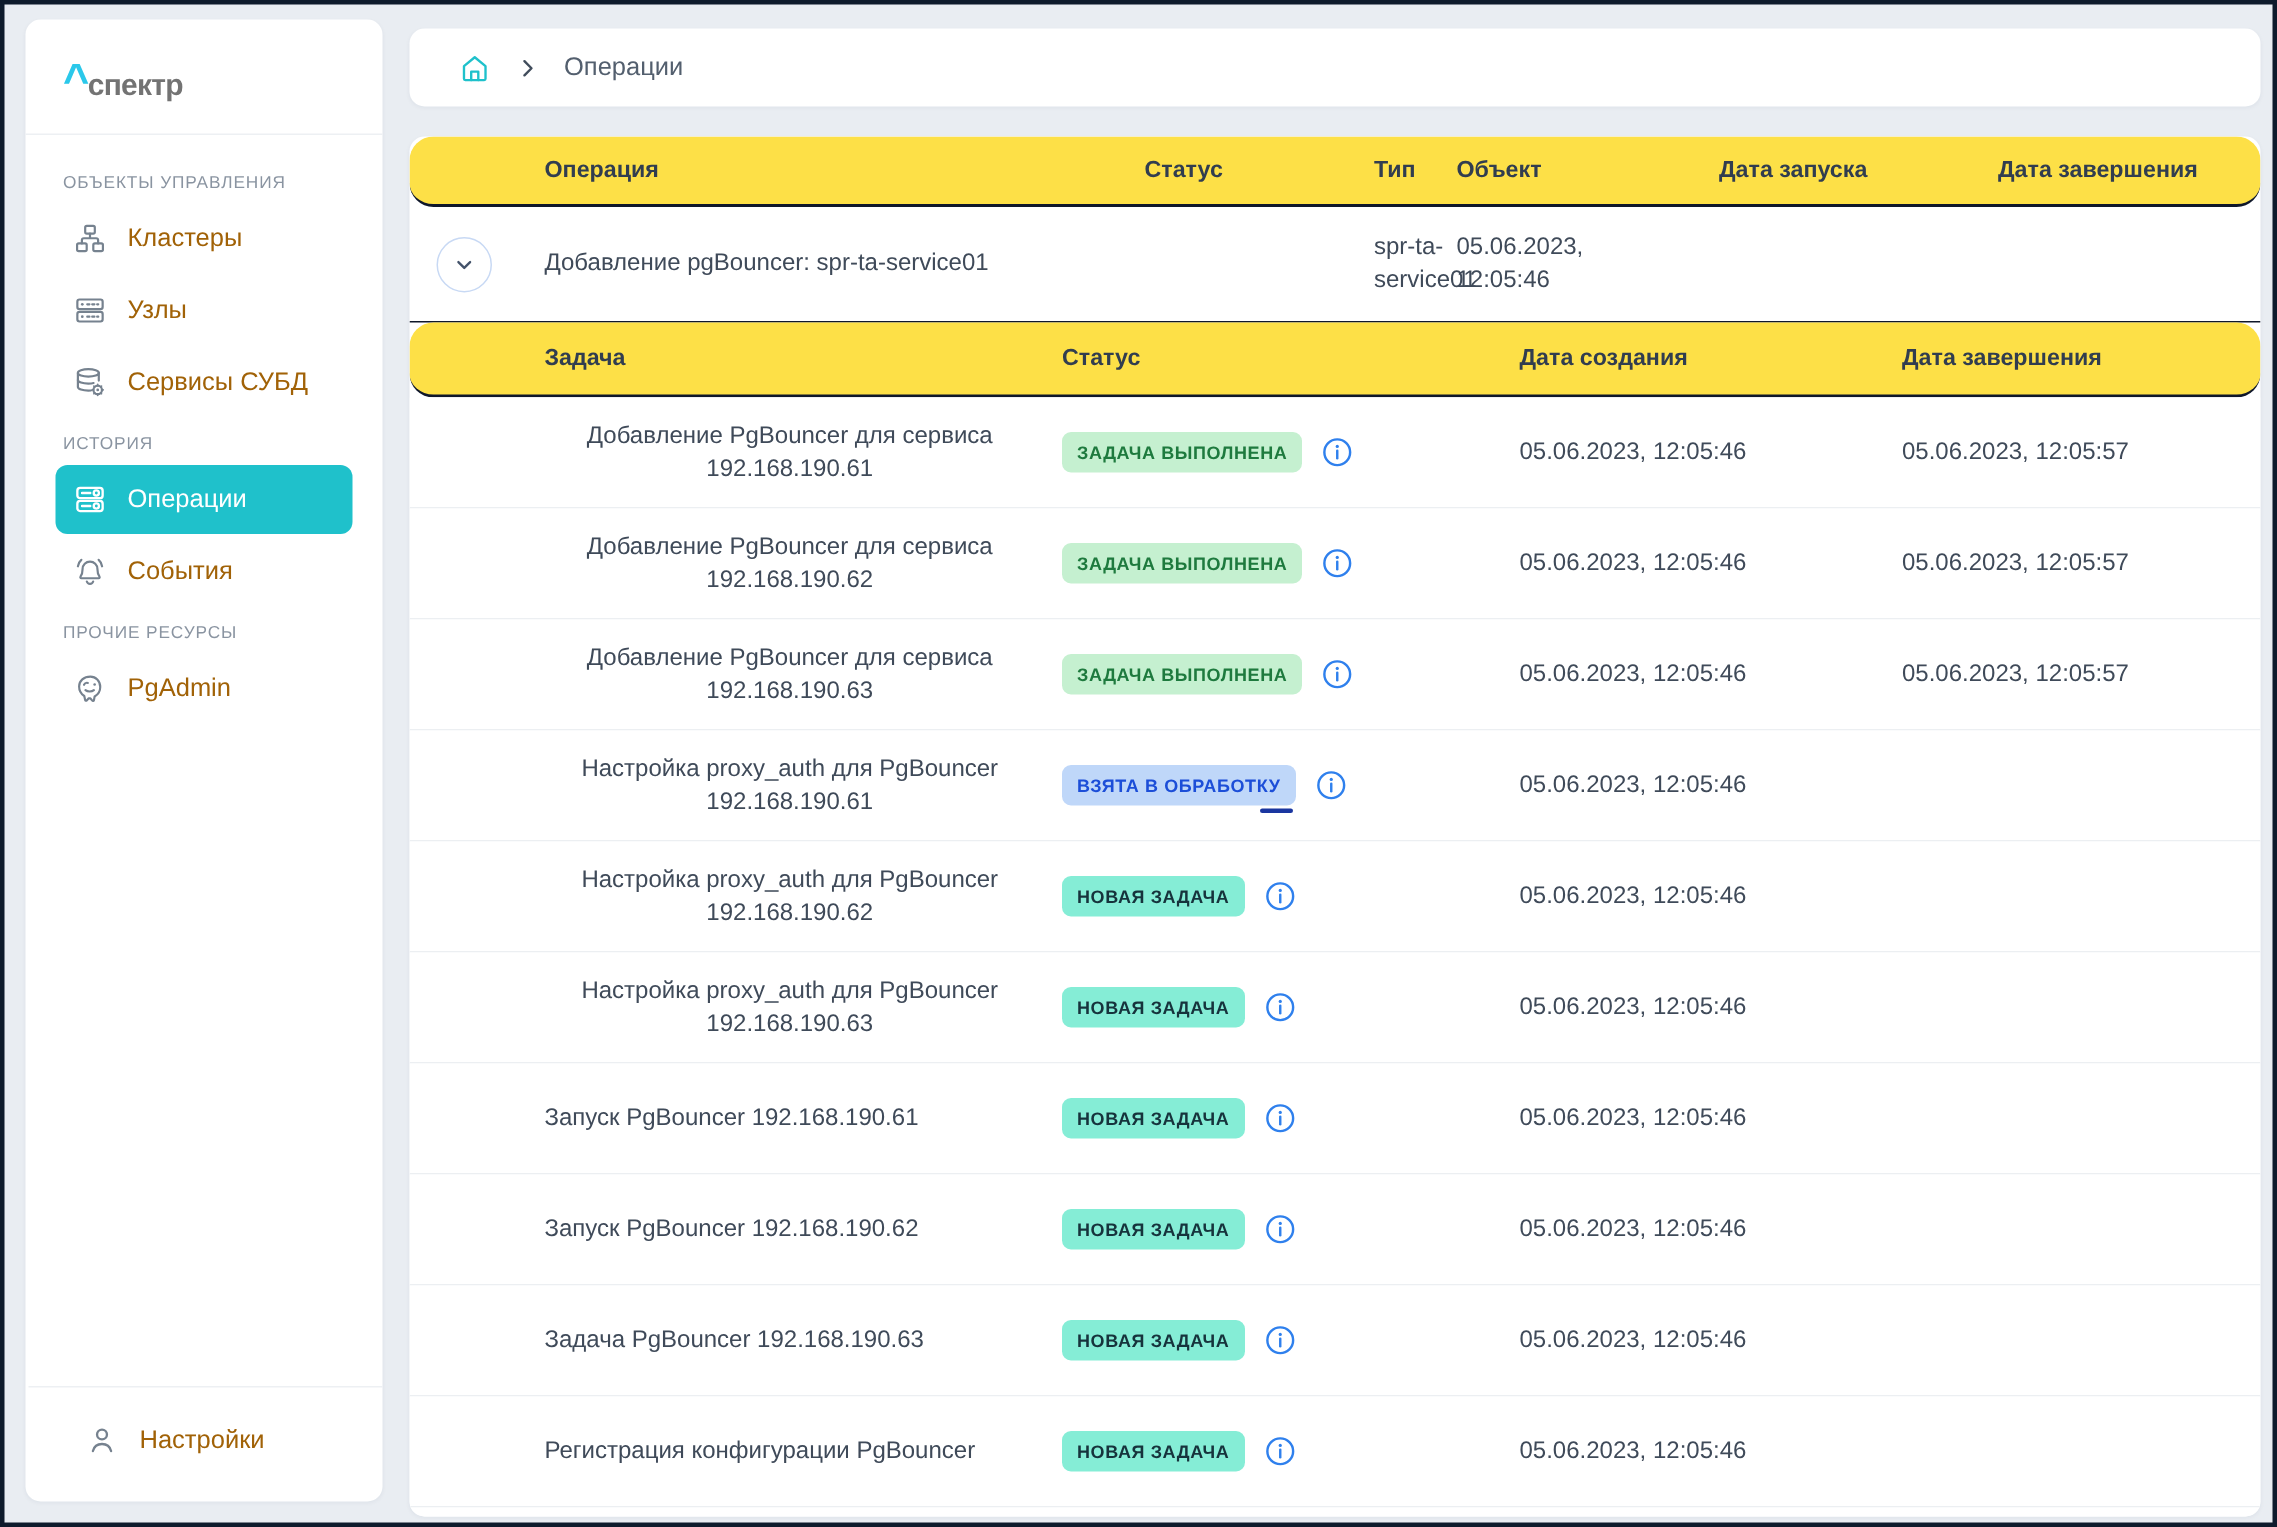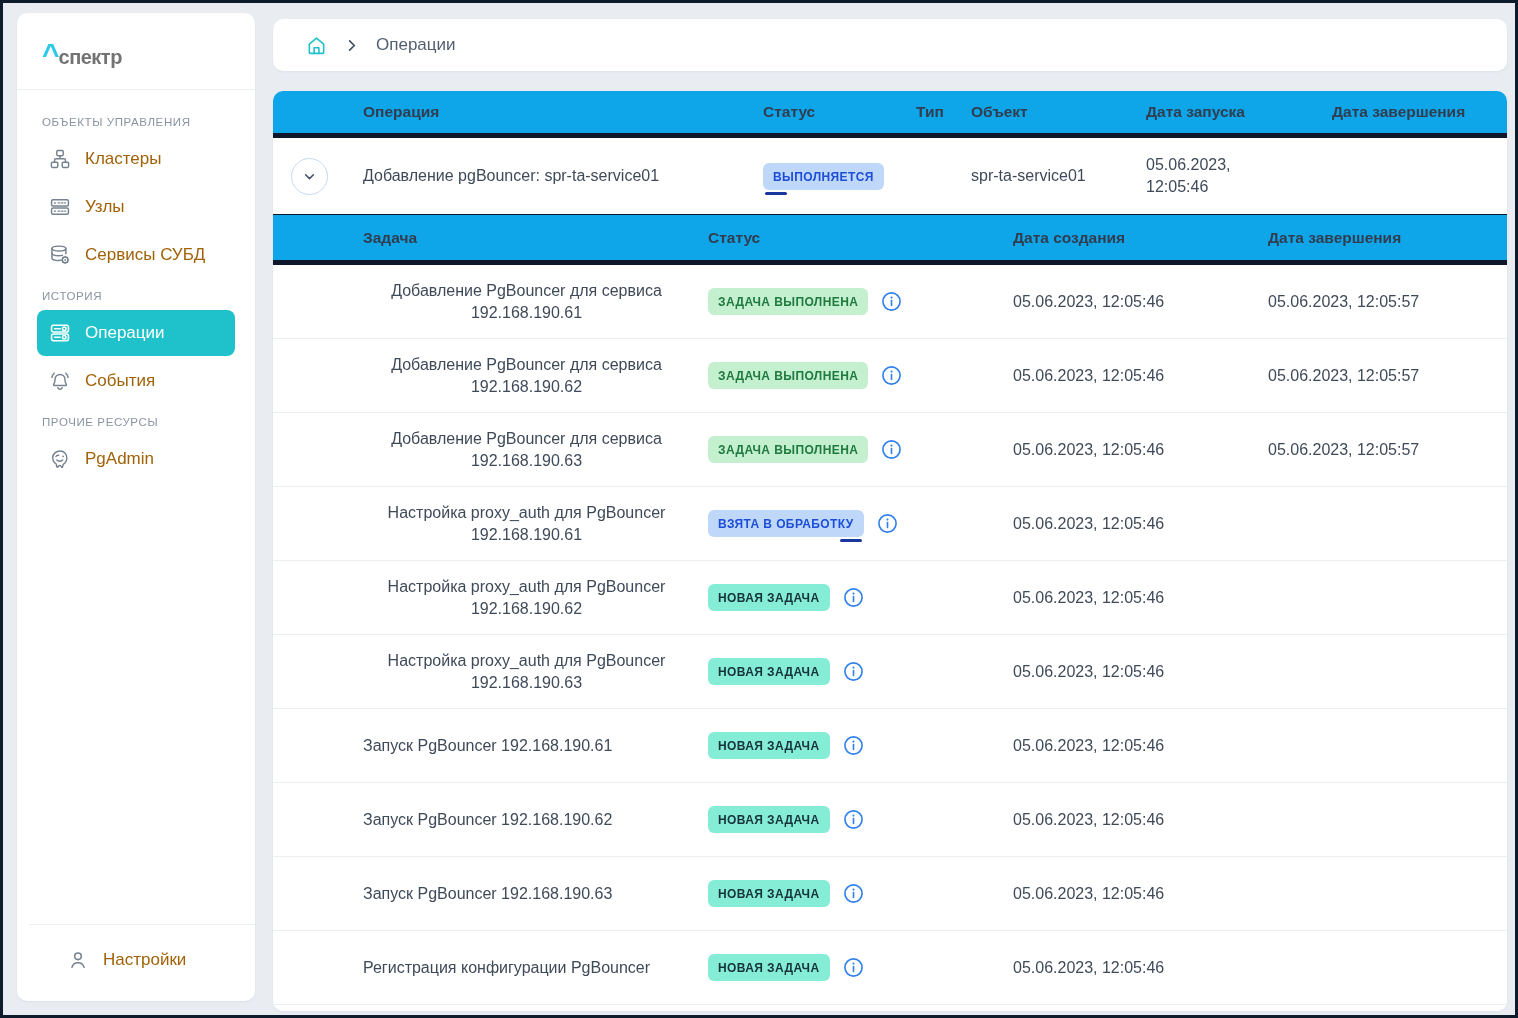--- a/index.html
+++ b/index.html
@@ -31,21 +31,21 @@
   }
   .nav-item {
     display:flex; align-items:center; gap:14px;
     padding:12px 12px; border-radius:8px; cursor:pointer;
     color:#a16207; font-size:17px; margin-bottom:2px;
   }
   .nav-item .nav-icon { width:22px; height:22px; color:#76828F; flex:0 0 22px; }
   .nav-item.active { background:#1FC1CB; color:#fff; }
   .nav-item.active .nav-icon { color:#fff; }
   .sidebar-footer {
-    position:absolute; left:12px; right:0; bottom:0;
+    position:absolute; left:2px; right:0; bottom:0;
     border-top:1px solid #EDF0F3; padding:24px 0 30px 26px;
   }
   .sidebar-footer .nav-item { padding:0 12px; margin:0; }
 
   
   .main { position:absolute; left:270px; top:0; width:1234px; height:100%; }
   .breadcrumb-card {
     position:absolute; top:16px; left:0; right:0; height:52px;
     background:#fff; border-radius:10px;
     display:flex; align-items:center; padding:0 33px; gap:17px;
@@ -57,21 +57,21 @@
     position:absolute; top:88px; left:0; right:0; height:920px;
     background:#fff; border-radius:10px; overflow:hidden;
     box-shadow:0 1px 3px rgba(20,40,80,.05);
   }
 
   .op-grid  { display:grid; grid-template-columns:72px 400px 153px 55px 175px 186px 1fr; }
   .task-grid{ display:grid; grid-template-columns:72px 345px 305px 255px 1fr;text-align:center; }
   .cell { padding-left:18px; display:flex; align-items:center; }
   .cell.first { padding-left:0; justify-content:center; }
 
-  .thead { background:#0ea5e9; border-bottom:5px solid #0f172a; }
+  .thead { background:#fde047; border-bottom:2px solid #0f172a;border-radius:16px; }
   .thead .cell { font-weight:bold; font-size:15.5px; color:#313D4F; }
   .op-head { height:47px; }
   .op-row  { height:77px; border-bottom:1px solid #0f172a; }
   .task-head { height:50px; }
   .task-row { height:74px; border-bottom:1px solid #ECEFF2; background:#fff; }
 
   .op-name, .task-name { font-size:16px; color:#3F4A59; line-height:1.35; }
   .date-text { font-size:16px; color:#3F4A59; line-height:1.35; }
   .op-start-date { max-width:110px; }
 
@@ -243,23 +243,20 @@
       <div class="cell first">
         <button class="expand-btn">
           <span style="line-height:0;">
               <svg width="17" height="17" viewBox="0 0 24 24" fill="none" stroke="#44536B" stroke-width="2.2" stroke-linecap="round" stroke-linejoin="round">
                 <path d="m6.5 9.5 5.5 5.5 5.5-5.5"></path>
               </svg>
             </span>
         </button>
       </div>
       <div class="cell op-name">Добавление pgBouncer: spr-ta-service01</div>
-      <div class="cell">
-        <span class="badge progress ind-left">ВЫПОЛНЯЕТСЯ</span>
-      </div>
       <div class="cell"></div>
       <div class="cell date-text">spr-ta-service01</div>
       <div class="cell">
           <span class="date-text op-start-date">05.06.2023, 12:05:46</span>
         </div>
       <div class="cell date-text"></div>
     </div>
 
     <div class="task-grid thead task-head">
       <div class="cell first"></div>
@@ -417,21 +414,21 @@
                   </svg></span>
         </button>
       </div>
     </div>
     <div class="cell date-text">05.06.2023, 12:05:46</div>
     <div class="cell date-text"></div>
   </div>
 
   <div class="task-grid task-row">
     <div class="cell first"></div>
-    <div class="cell task-name">Запуск PgBouncer 192.168.190.63</div>
+    <div class="cell task-name">Задача PgBouncer 192.168.190.63</div>
     <div class="cell">
       <div class="status-flex">
         <span class="badge new">НОВАЯ ЗАДАЧА</span>
         <button class="info-btn">
           <span style="line-height:0;"><svg width="21" height="21" viewBox="0 0 22 22" fill="none">
                     <circle cx="11" cy="11" r="9" stroke="#2F80ED" stroke-width="1.7"></circle>
                     <circle cx="11" cy="6.9" r="1.1" fill="#2F80ED"></circle>
                     <path d="M11 9.9v5.3" stroke="#2F80ED" stroke-width="1.7" stroke-linecap="round"></path>
                   </svg></span>
         </button>

